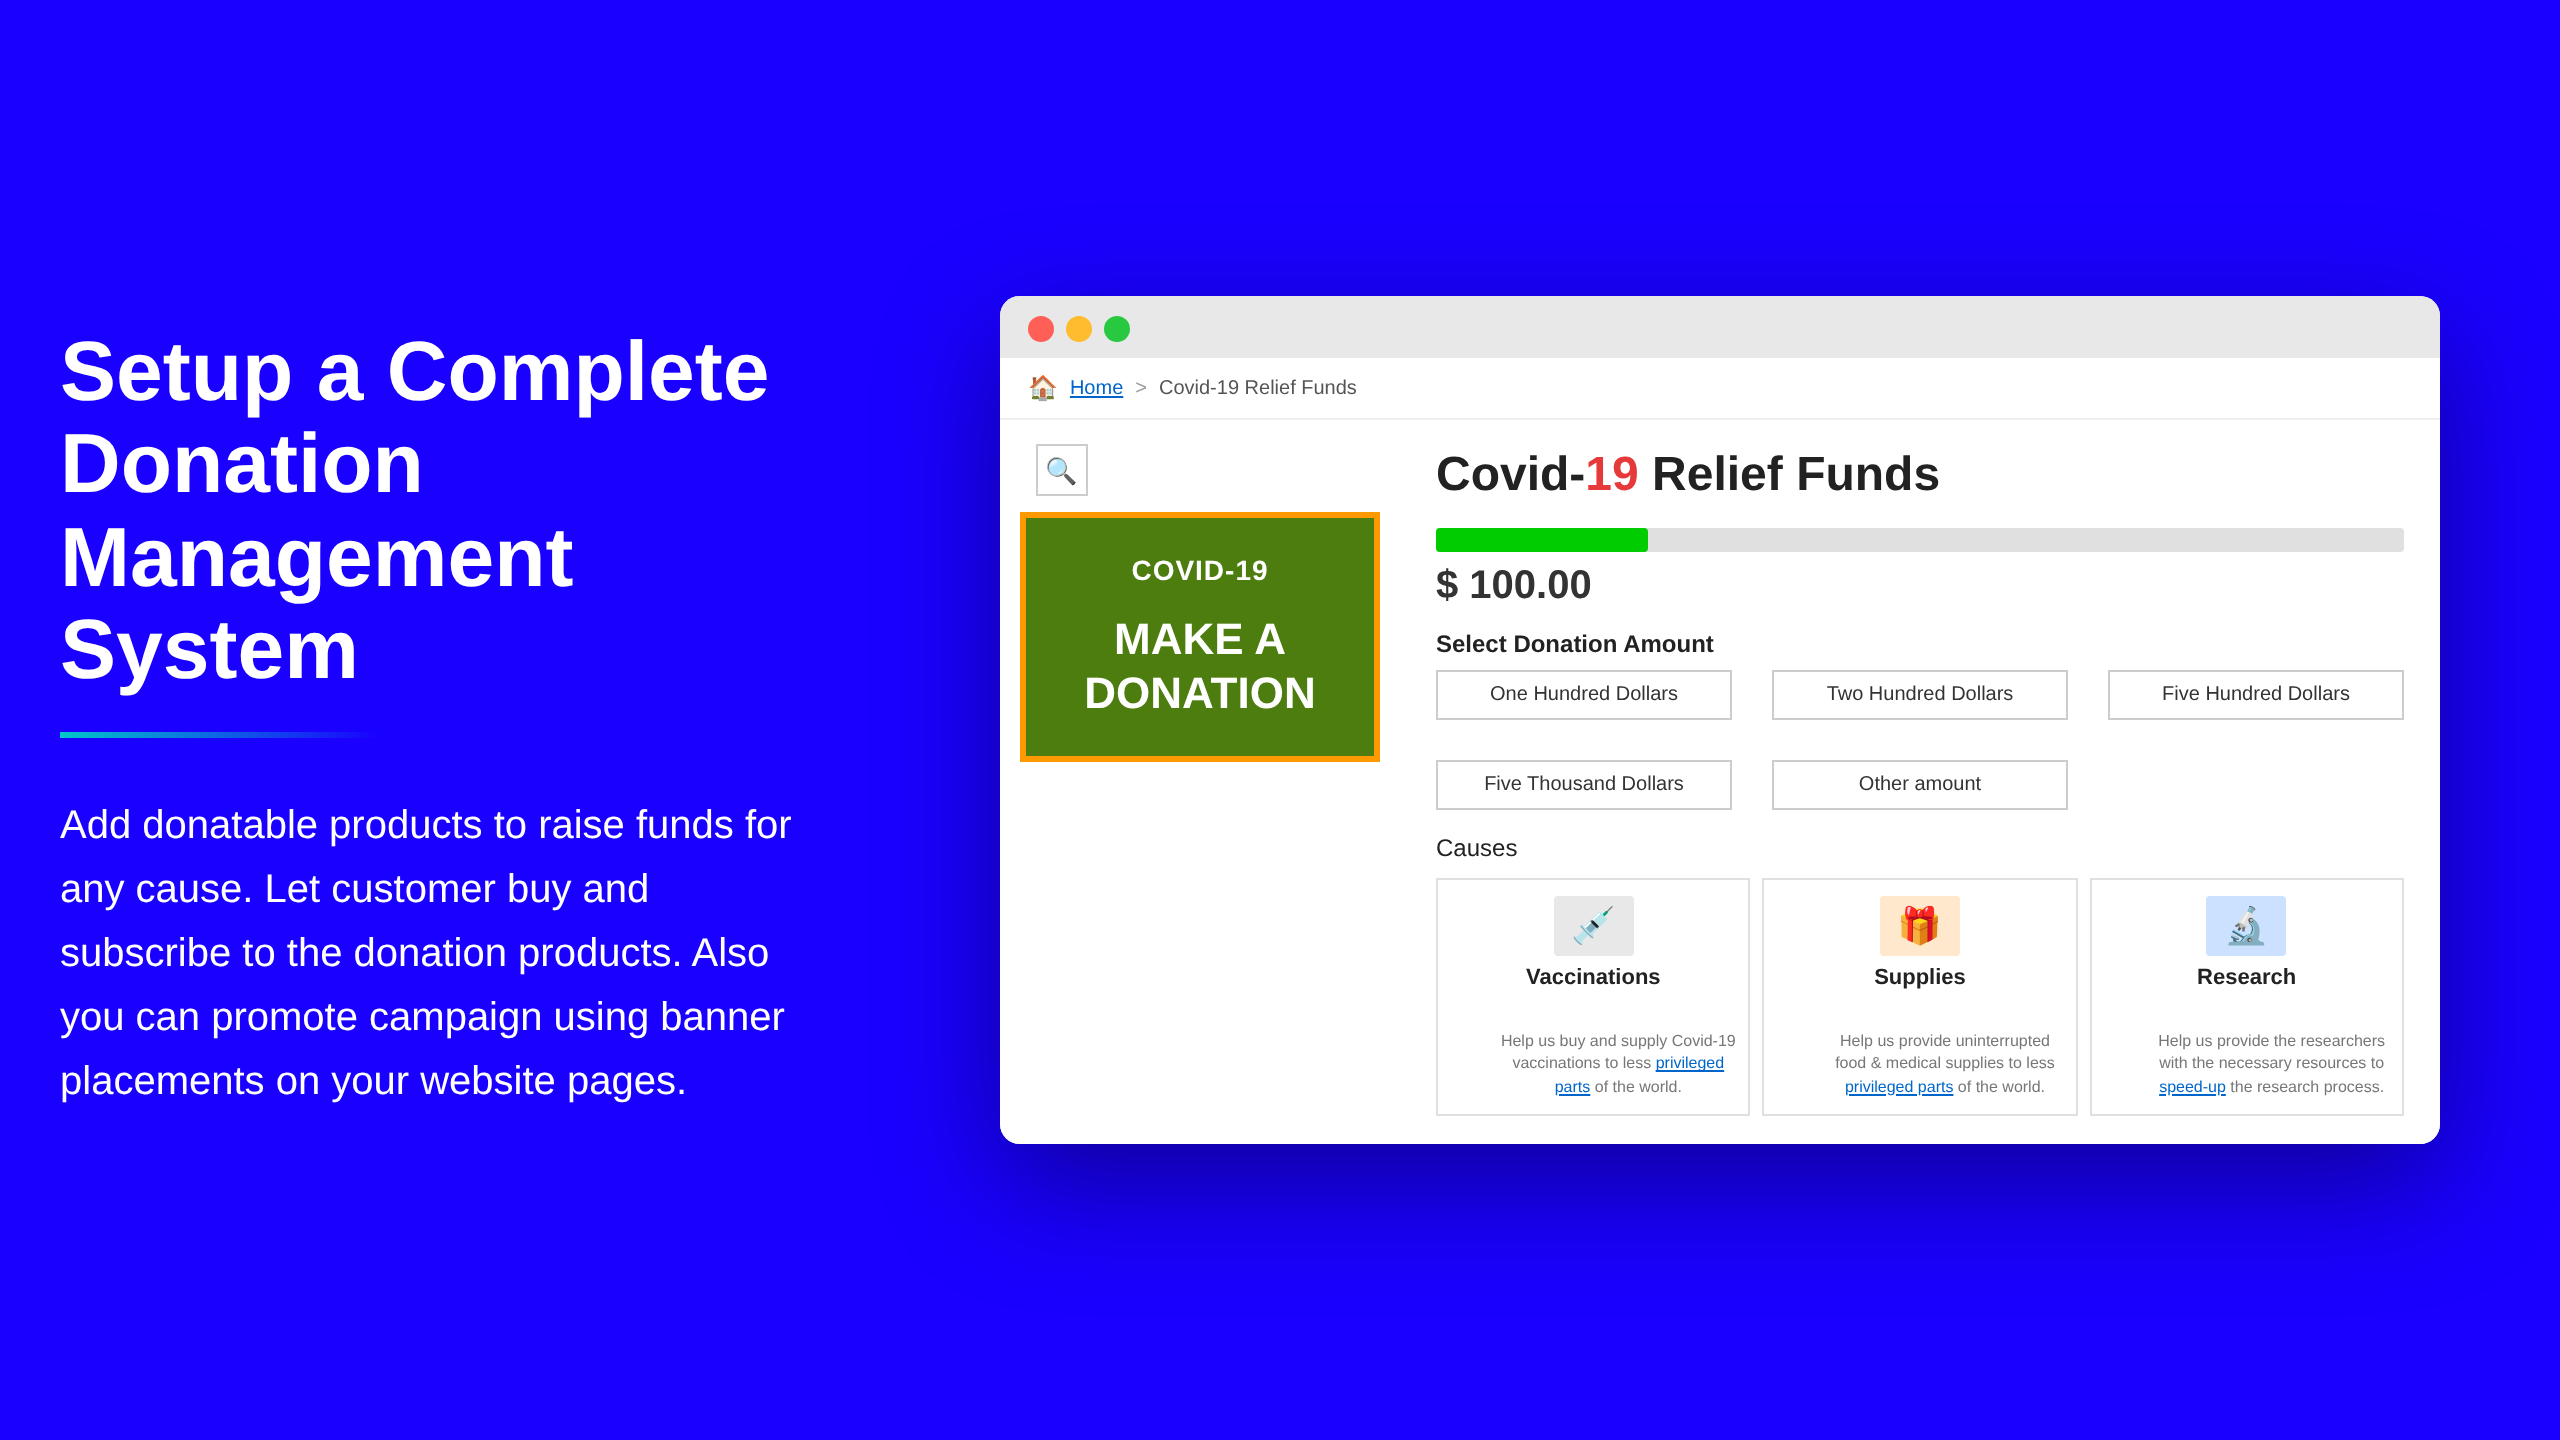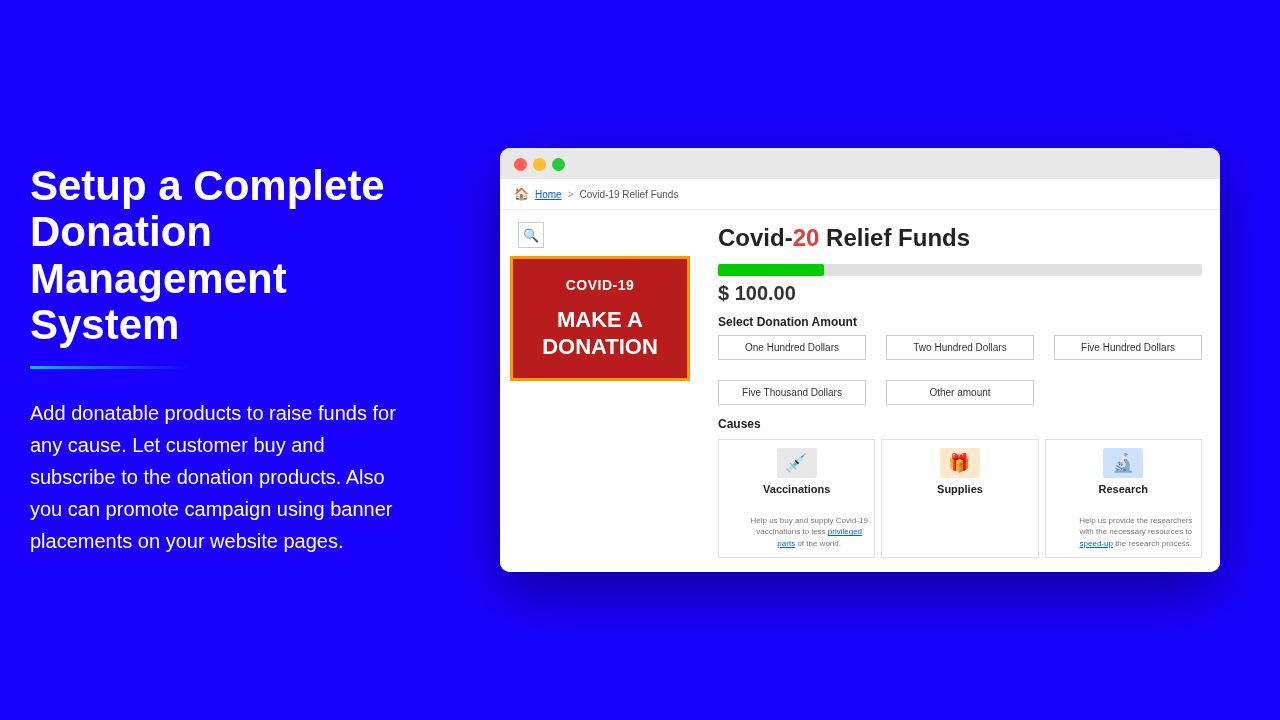--- a/index.html
+++ b/index.html
@@ -109,21 +109,21 @@
     .left-img-section {
       width: 200px;
       flex-shrink: 0;
       padding: 12px 10px;
       display: flex;
       flex-direction: column;
       gap: 8px;
     }
 
     .donation-banner {
-      background: #b91c1c;
+      background: #4d7c0f;
       border: 3px solid #ff9900;
       padding: 18px 10px;
       text-align: center;
       color: white;
     }
 
     .banner-label {
       font-size: 14px;
       font-weight: 900;
       color: white;
@@ -223,21 +223,21 @@
       background: white;
       padding: 6px 4px;
       font-size: 10px;
       color: #333;
       cursor: pointer;
       text-align: center;
     }
 
     .causes-label {
       font-size: 12px;
-      font-weight: 700;
+      font-weight: 400;
       color: #222;
       margin-bottom: 8px;
     }
 
     .causes-grid {
       display: grid;
       grid-template-columns: repeat(3, 1fr);
       gap: 6px;
     }
 
@@ -329,21 +329,21 @@
             <div class="banner-cta">
               <span>MAKE A</span><br>
               <span>DONATION</span>
             </div>
           </div>
         </div>
 
         <div class="right-content-section">
 
           <h2 class="page-title">
-            <span>Covid-</span><span class="covid-highlight">20</span><span> Relief Funds</span>
+            <span>Covid-</span><span class="covid-highlight">19</span><span> Relief Funds</span>
           </h2>
 
           <div class="progress-bar-container">
             <div class="progress-bar-bg">
               <div class="progress-bar-fill"></div>
             </div>
           </div>
 
           <div class="amount-display">$ 100.00</div>
 
@@ -363,20 +363,23 @@
               <div class="cause-img cause-img-vaccinations">💉</div>
               <div class="cause-name">Vaccinations</div>
               <div class="cause-desc">
                 Help us buy and supply Covid-19 vaccinations to less <a>privileged parts</a> of the world.
               </div>
             </div>
 
             <div class="cause-card">
               <div class="cause-img cause-img-supplies">🎁</div>
               <div class="cause-name">Supplies</div>
+              <div class="cause-desc">
+                Help us provide uninterrupted food &amp; medical supplies to less <a>privileged parts</a> of the world.
+              </div>
             </div>
 
             <div class="cause-card">
               <div class="cause-img cause-img-research">🔬</div>
               <div class="cause-name">Research</div>
               <div class="cause-desc">
                 Help us provide the researchers with the necessary resources to <a>speed-up</a> the research process.
               </div>
             </div>
 

